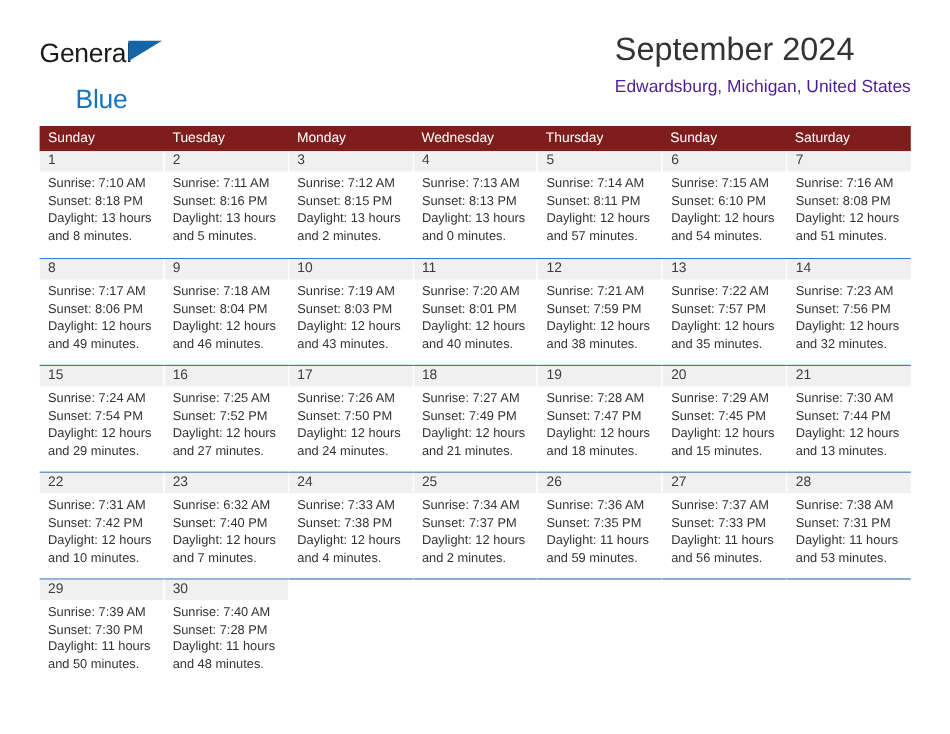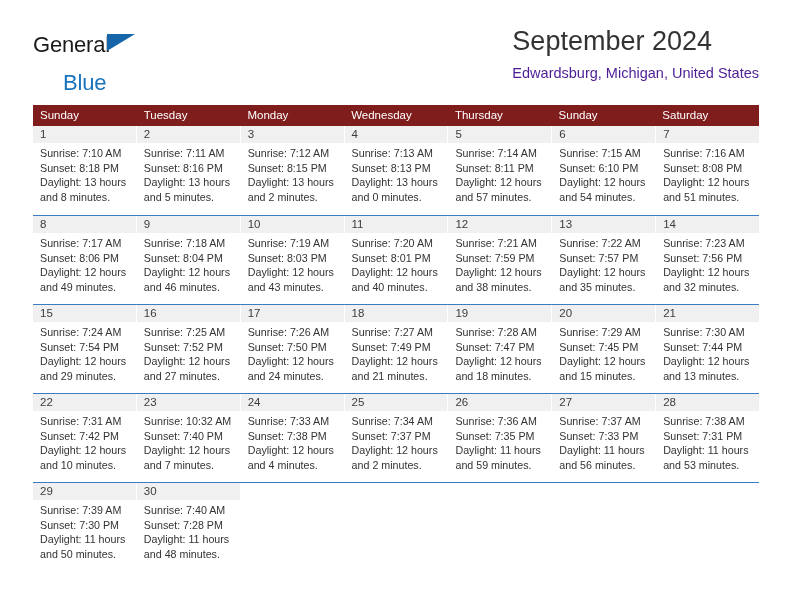--- a/index.html
+++ b/index.html
@@ -372,21 +372,21 @@
             <div class="lines">
               <div>Sunrise: 7:31 AM</div>
               <div>Sunset: 7:42 PM</div>
               <div>Daylight: 12 hours</div>
               <div>and 10 minutes.</div>
             </div>
           </div>
           <div class="cell filled">
             <div class="daynum">23</div>
             <div class="lines">
-              <div>Sunrise: 10:32 AM</div>
+              <div>Sunrise: 6:32 AM</div>
               <div>Sunset: 7:40 PM</div>
               <div>Daylight: 12 hours</div>
               <div>and 7 minutes.</div>
             </div>
           </div>
           <div class="cell filled">
             <div class="daynum">24</div>
             <div class="lines">
               <div>Sunrise: 7:33 AM</div>
               <div>Sunset: 7:38 PM</div>

